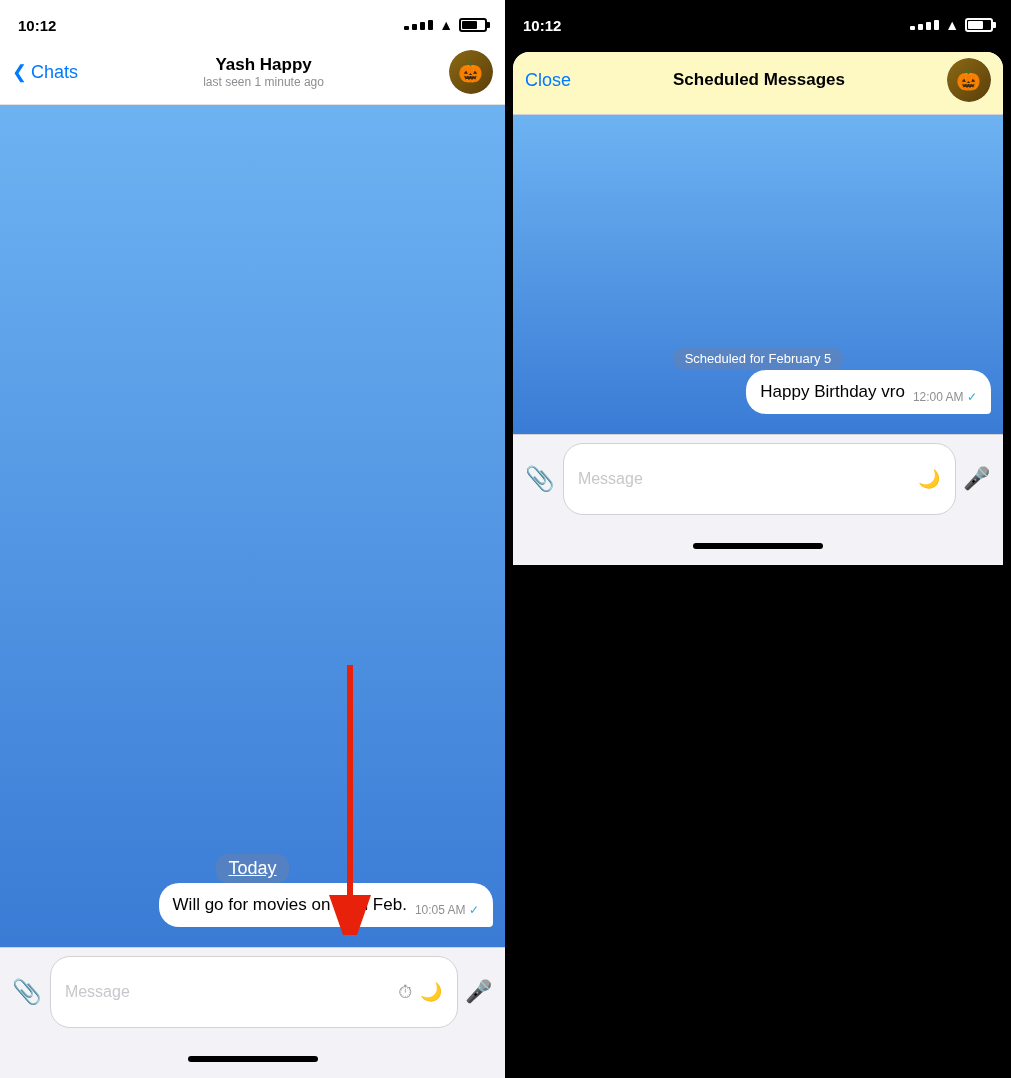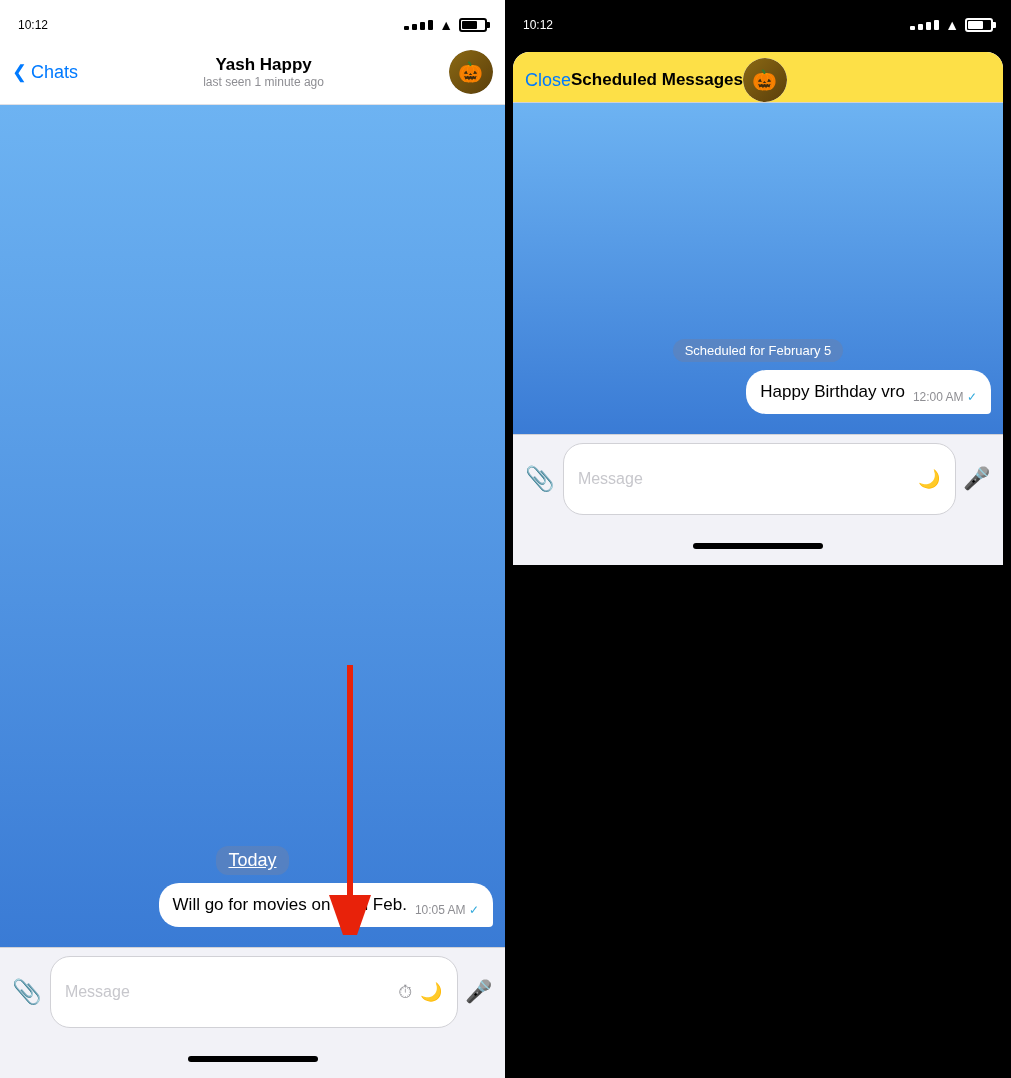--- a/index.html
+++ b/index.html
@@ -38,22 +38,22 @@
       display: flex;
       justify-content: space-between;
       align-items: center;
       padding: 12px 18px 6px 18px;
       height: 44px;
       flex-shrink: 0;
     }
     .status-bar.light { background: #fff; }
     .status-bar.dark { background: #000; }
     .status-time {
-      font-size: 12px;
-      font-weight: 400;
+      font-size: 15px;
+      font-weight: 700;
       color: #000;
     }
     .status-time.dark { color: #fff; }
     .status-icons {
       display: flex;
       align-items: center;
       gap: 6px;
     }
     .signal-dots {
       display: flex;
@@ -165,21 +165,20 @@
     
     .messages-container {
       position: absolute;
       bottom: 0;
       left: 0;
       right: 0;
       padding: 10px 12px 20px 12px;
       display: flex;
       flex-direction: column;
       align-items: flex-end;
-      gap: 8px;
     }
 
     .date-badge {
       align-self: center;
       background: rgba(100,130,180,0.6);
       color: #fff;
       font-size: 18px;
       padding: 4px 12px;
       border-radius: 12px;
       font-weight: 500;
@@ -264,22 +263,23 @@
       display: flex;
       justify-content: center;
       align-items: flex-end;
       height: 22px;
     }
 
     
     .nav-bar-right {
       display: flex;
       align-items: center;
-      padding: 6px 12px 0 12px;
-      background: #fde047;
+      justify-content: space-between;
+      padding: 6px 12px 12px 12px;
+      background: #fef9c3;
       border-bottom: 1px solid #d1d1d6;
       flex-shrink: 0;
       border-radius: 16px 16px 0 0;
     }
     .right-phone-inner {
       flex: 1;
       display: flex;
       flex-direction: column;
       background: #fff;
       margin: 8px 8px 0 8px;

